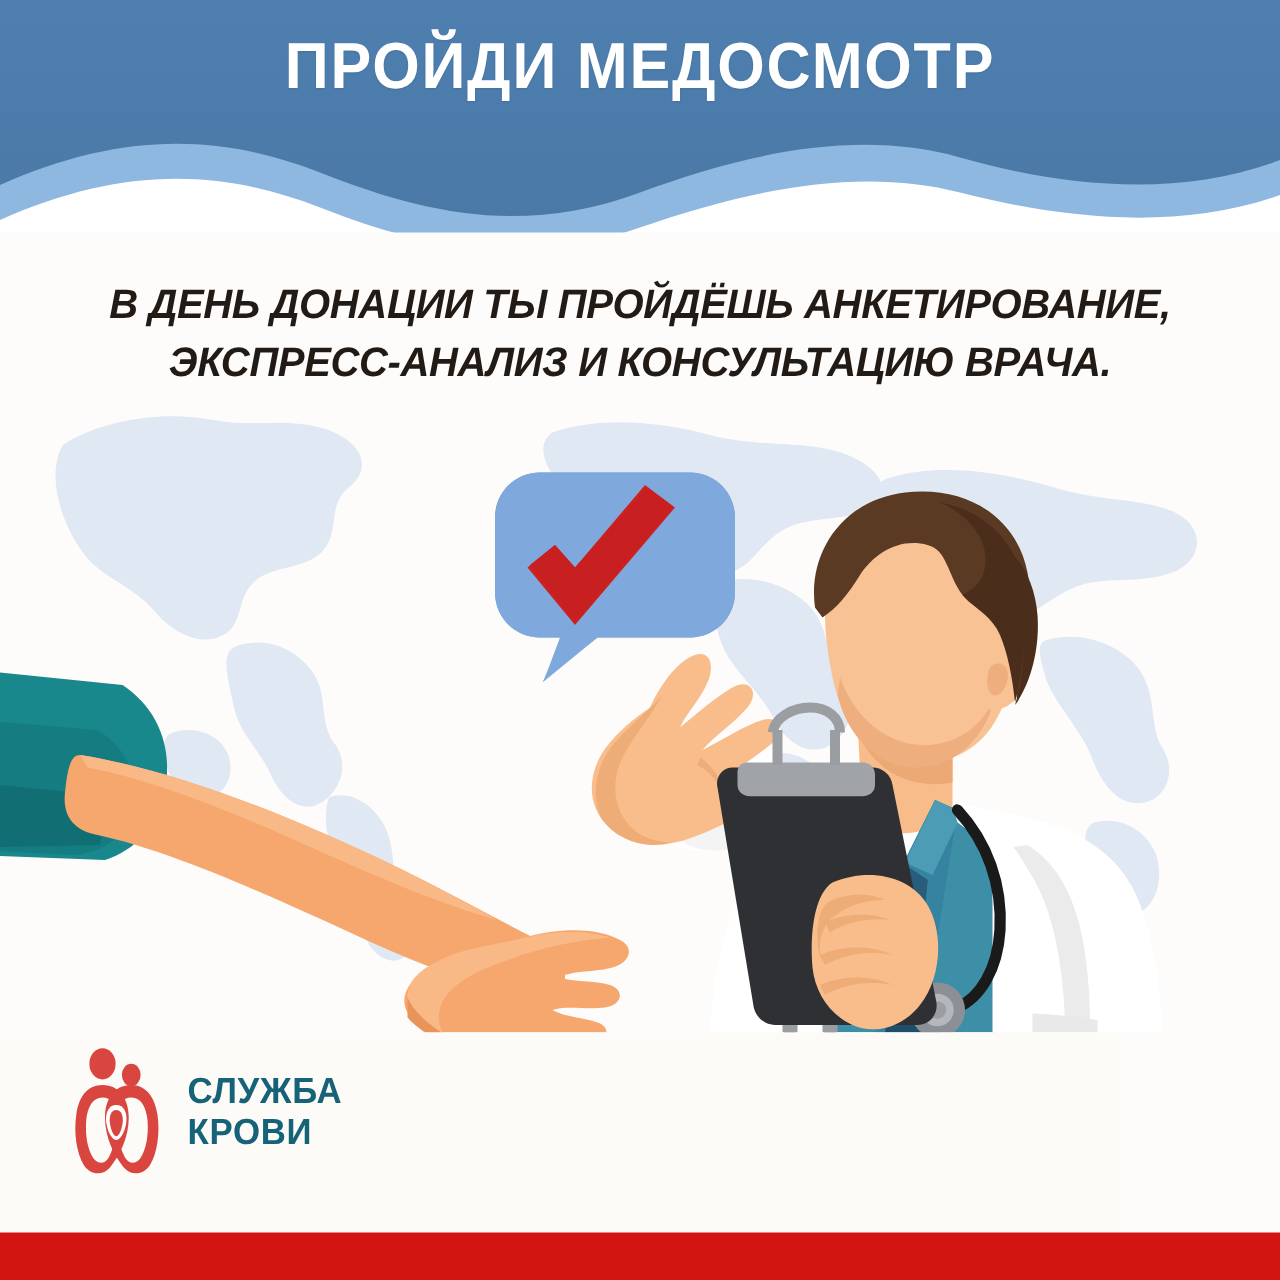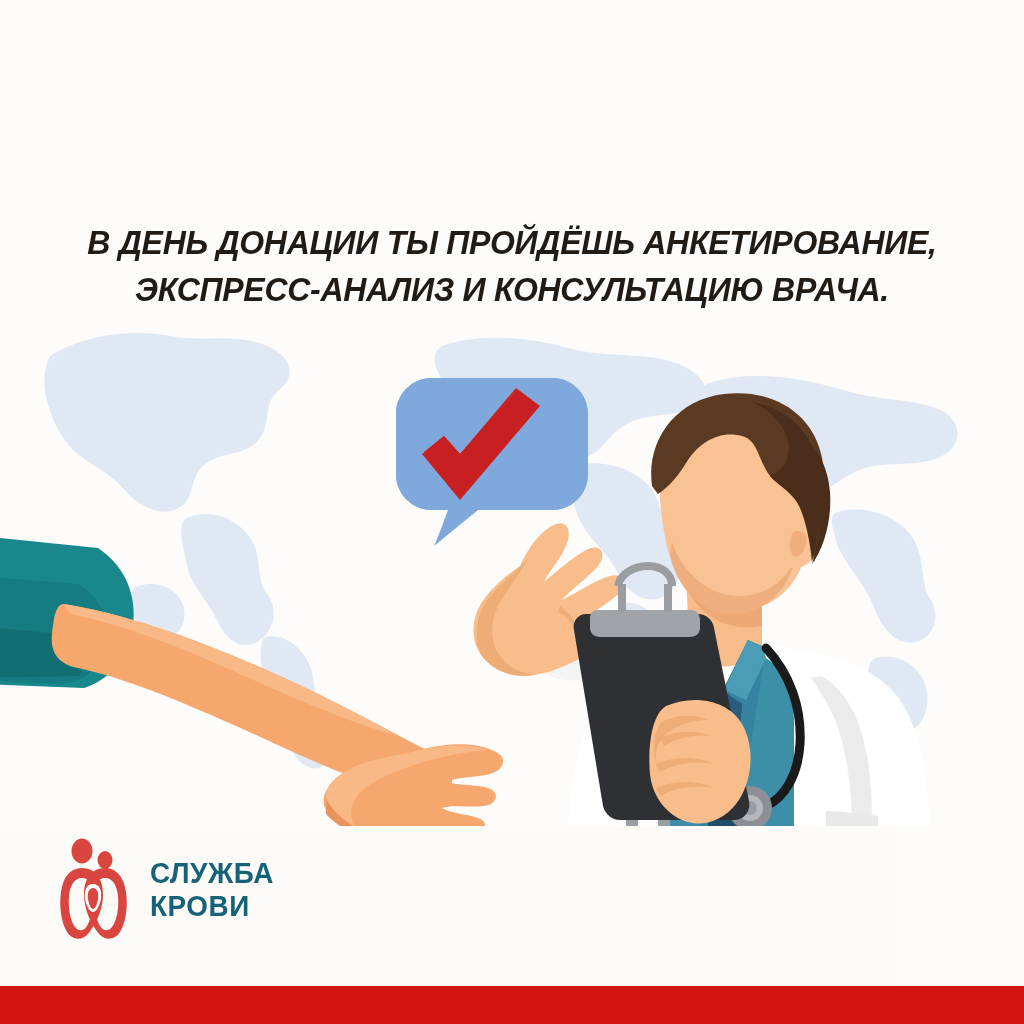--- a/index.html
+++ b/index.html
@@ -119,20 +119,30 @@
     left: 0; top: 986px;
     width: 1024px; height: 38px;
     background: #d21510;
   }
 </style>
 </head>
 <body>
 
 <div id="poster">
 
+  <div class="header">
+    <div class="header-bg"></div>
+
+    <svg class="header-waves" viewBox="0 0 1024 100" preserveAspectRatio="none">
+      <path d="M0,52 C 90,12 170,8 256,42 C 342,76 420,92 512,58 C 604,24 690,8 768,30 C 846,52 940,64 1024,32 L1024,100 L0,100 Z" fill="#8fb8e0"></path>
+      <path d="M0,80 C 90,40 170,36 256,70 C 342,104 420,118 512,86 C 604,54 690,38 768,58 C 846,78 940,90 1024,60 L1024,100 L0,100 Z" fill="#ffffff"></path>
+    </svg>
+
+    <div class="header-title">ПРОЙДИ МЕДОСМОТР</div>
+  </div>
 
   <div class="body-area">
 
     <svg class="worldmap" viewBox="0 0 1000 500" preserveAspectRatio="none">
       <g fill="#dde6f3">
         <path d="M40,70 C70,50 120,42 160,50 C190,56 215,48 245,56 C275,64 290,86 268,104
                  C250,118 262,140 246,156 C232,170 206,166 192,180 C178,194 184,214 168,222
                  C150,232 128,220 114,204 C96,182 70,176 56,156 C40,134 26,96 40,70 Z"></path>
         <path d="M176,232 C200,222 224,232 238,250 C252,268 244,292 256,308 C270,326 260,348 246,356
                  C230,366 214,352 206,334 C196,312 180,300 176,278 C172,258 166,238 176,232 Z"></path>

